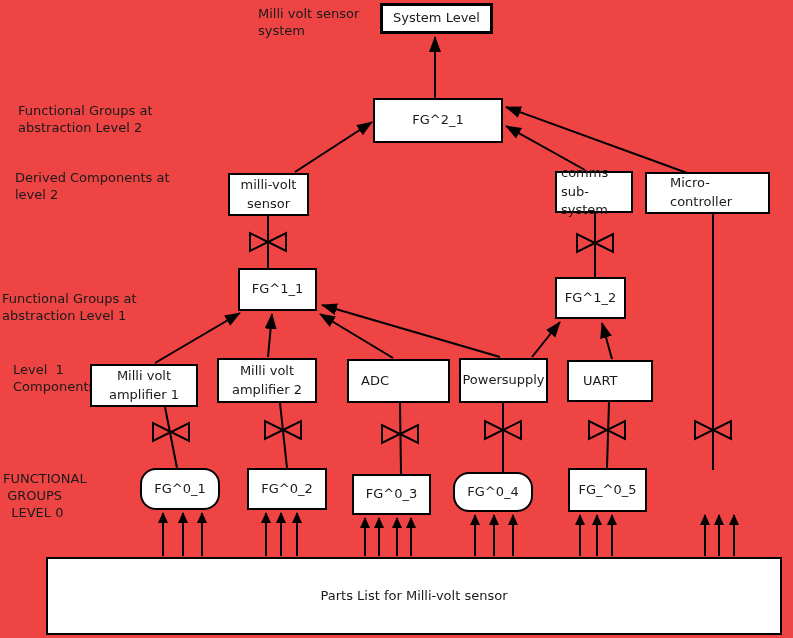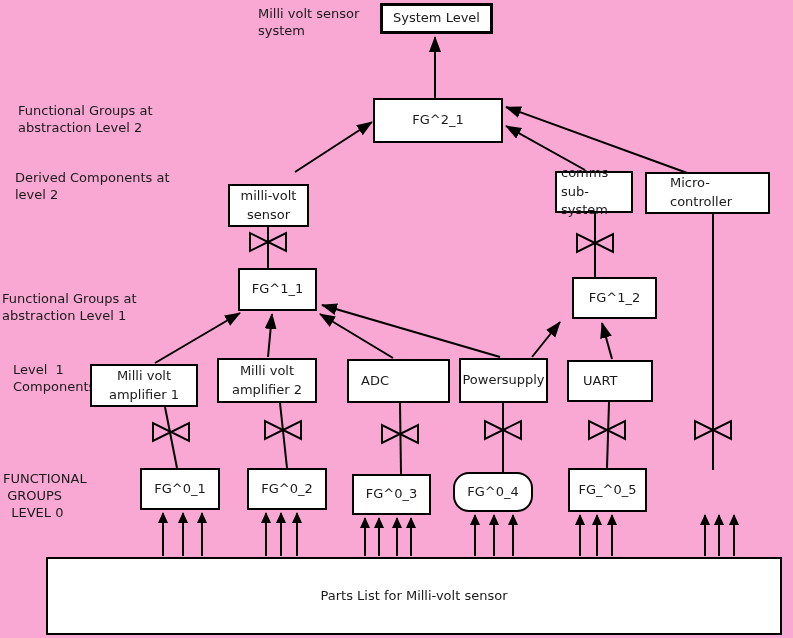--- a/index.html
+++ b/index.html
@@ -1,17 +1,17 @@
 <!DOCTYPE html>
 <html><head>
 <meta charset="utf-8">
 <style>
   html,body{margin:0;padding:0;background:#ffffff;}
   #stage{
-    position:relative;width:793px;height:638px;background:#f9a8d4;
+    position:relative;width:793px;height:638px;background:#ef4444;
     font-family:"DejaVu Sans","Liberation Sans",sans-serif;color:#1a1a1a;
     overflow:hidden;
   }
   #wires{position:absolute;left:0;top:0;width:793px;height:638px;}
   .box{
     position:absolute;box-sizing:border-box;border:2px solid #000;background:#fff;
     display:flex;align-items:center;justify-content:center;text-align:center;
     font-size:13px;line-height:1.45;white-space:pre-line;
   }
   .box.thick{border-width:3px;}
@@ -112,39 +112,39 @@
 abstraction Level 1</div>
   <div class="ann" style="left:2px;top:361px;margin-left:11px;">Level  1
 Components</div>
   <div class="ann" style="left:3px;top:470px;">FUNCTIONAL
  GROUPS
   LEVEL 0</div>
 
   <div class="box thick" style="left:380px;top:3px;width:113px;height:31px;">System Level</div>
   <div class="box" style="left:373px;top:98px;width:130px;height:45px;">FG^2_1</div>
 
-  <div class="box" style="left:228px;top:184px;width:81px;height:43px;">milli-volt
+  <div class="box" style="left:228px;top:173px;width:81px;height:43px;">milli-volt
 sensor</div>
   <div class="box left" style="left:555px;top:171px;width:78px;height:42px;padding-left:4px;">comms
 sub-system</div>
   <div class="box left" style="left:645px;top:172px;width:125px;height:42px;padding-left:23px;">Micro-
 controller</div>
 
   <div class="box" style="left:238px;top:268px;width:79px;height:43px;">FG^1_1</div>
-  <div class="box" style="left:572px;top:277px;width:85px;height:42px;">FG^1_2</div>
+  <div class="box" style="left:555px;top:277px;width:71px;height:42px;">FG^1_2</div>
 
   <div class="box" style="left:90px;top:364px;width:108px;height:43px;">Milli volt
 amplifier 1</div>
   <div class="box" style="left:217px;top:358px;width:100px;height:45px;">Milli volt
 amplifier 2</div>
   <div class="box left" style="left:347px;top:359px;width:103px;height:44px;padding-left:12px;">ADC</div>
   <div class="box" style="left:459px;top:358px;width:89px;height:45px;">Powersupply</div>
   <div class="box left" style="left:567px;top:360px;width:86px;height:42px;padding-left:14px;">UART</div>
 
-  <div class="box" style="left:140px;top:468px;width:80px;height:42px;">FG^0_1</div>
+  <div class="box" style="left:140px;top:468px;width:80px;height:42px;border-radius:16px;">FG^0_1</div>
   <div class="box" style="left:247px;top:468px;width:80px;height:42px;">FG^0_2</div>
   <div class="box" style="left:352px;top:474px;width:79px;height:41px;">FG^0_3</div>
   <div class="box" style="left:453px;top:472px;width:80px;height:40px;border-radius:16px;">FG^0_4</div>
   <div class="box" style="left:568px;top:468px;width:79px;height:44px;">FG_^0_5</div>
 
   <div class="box" style="left:30px;top:557px;width:736px;height:78px;margin-left:16px;">Parts List for Milli-volt sensor</div>
 
 </div>
 
 </body></html>

